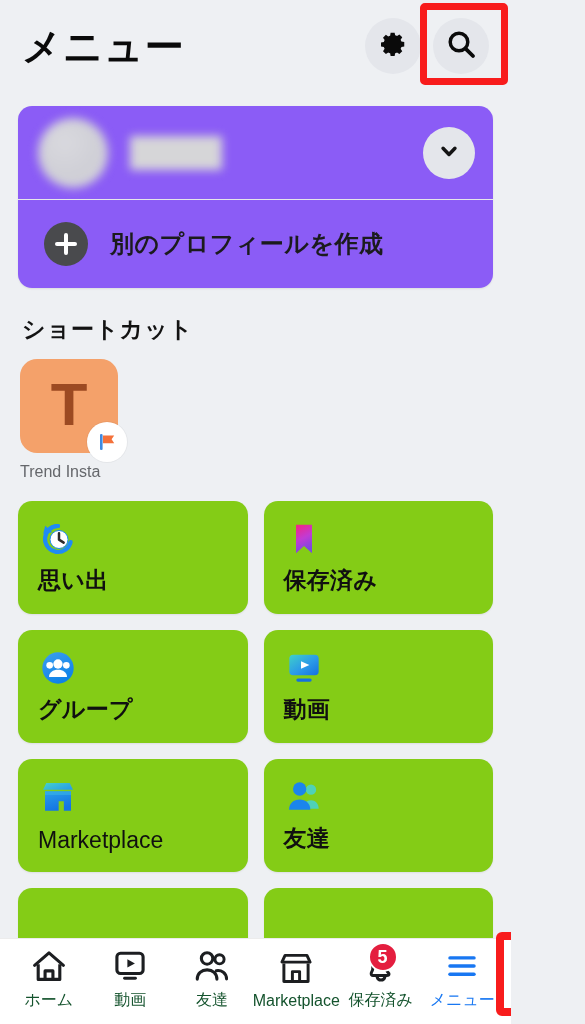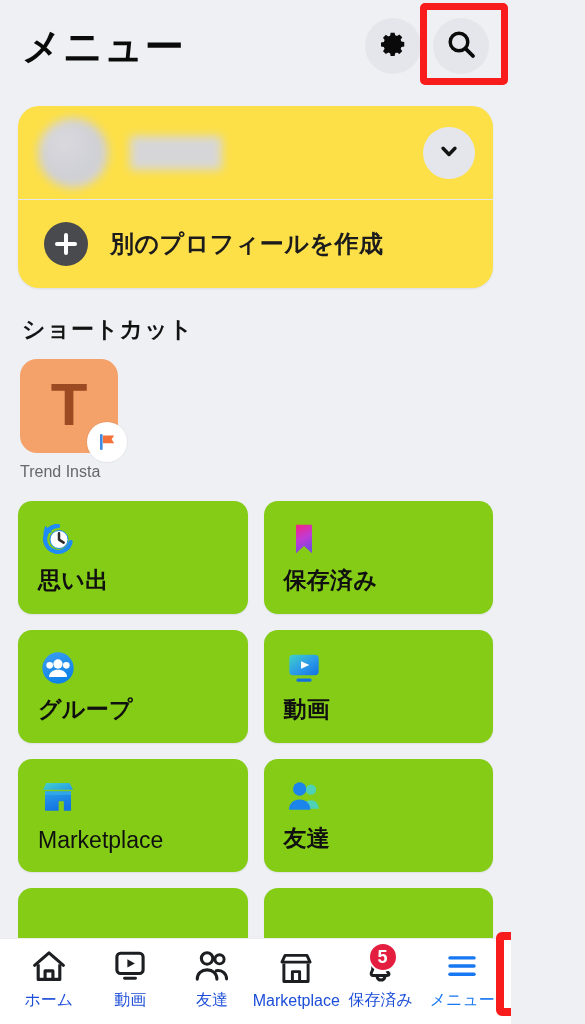--- a/index.html
+++ b/index.html
@@ -57,22 +57,22 @@
   .body-scroll {
     position: absolute;
     top: 92px; left: 0; right: 0; bottom: 0;
     background: #eef0f3;
     overflow: hidden;
   }
 
   
   .profile-card {
     margin: 14px 18px 0 18px;
-    background: #fde047;
-    border-radius: 21px;
+    background: #8b5cf6;
+    border-radius: 14px;
     box-shadow: 0 1px 2px rgba(0,0,0,0.08);
     overflow: hidden;
   }
   .profile-row {
     height: 93px;
     display: flex;
     align-items: center;
     padding: 0 20px;
     position: relative;
   }
@@ -215,21 +215,21 @@
     flex: 1;
     display: flex;
     flex-direction: column;
     align-items: center;
     gap: 6px;
     position: relative;
   }
   .nav-icon { width: 42px; height: 36px; position: relative; }
   .nav-label {
     font-size: 16px;
-    color: #1d4ed8;
+    color: #14532d;
     white-space: nowrap;
   }
   .nav-item.active .nav-label { color: #1877f2; }
   .nav-badge {
     position: absolute;
     top: -6px; right: 4px;
     min-width: 30px; height: 30px;
     border-radius: 15px;
     background: #e41e3f;
     color: #ffffff;

